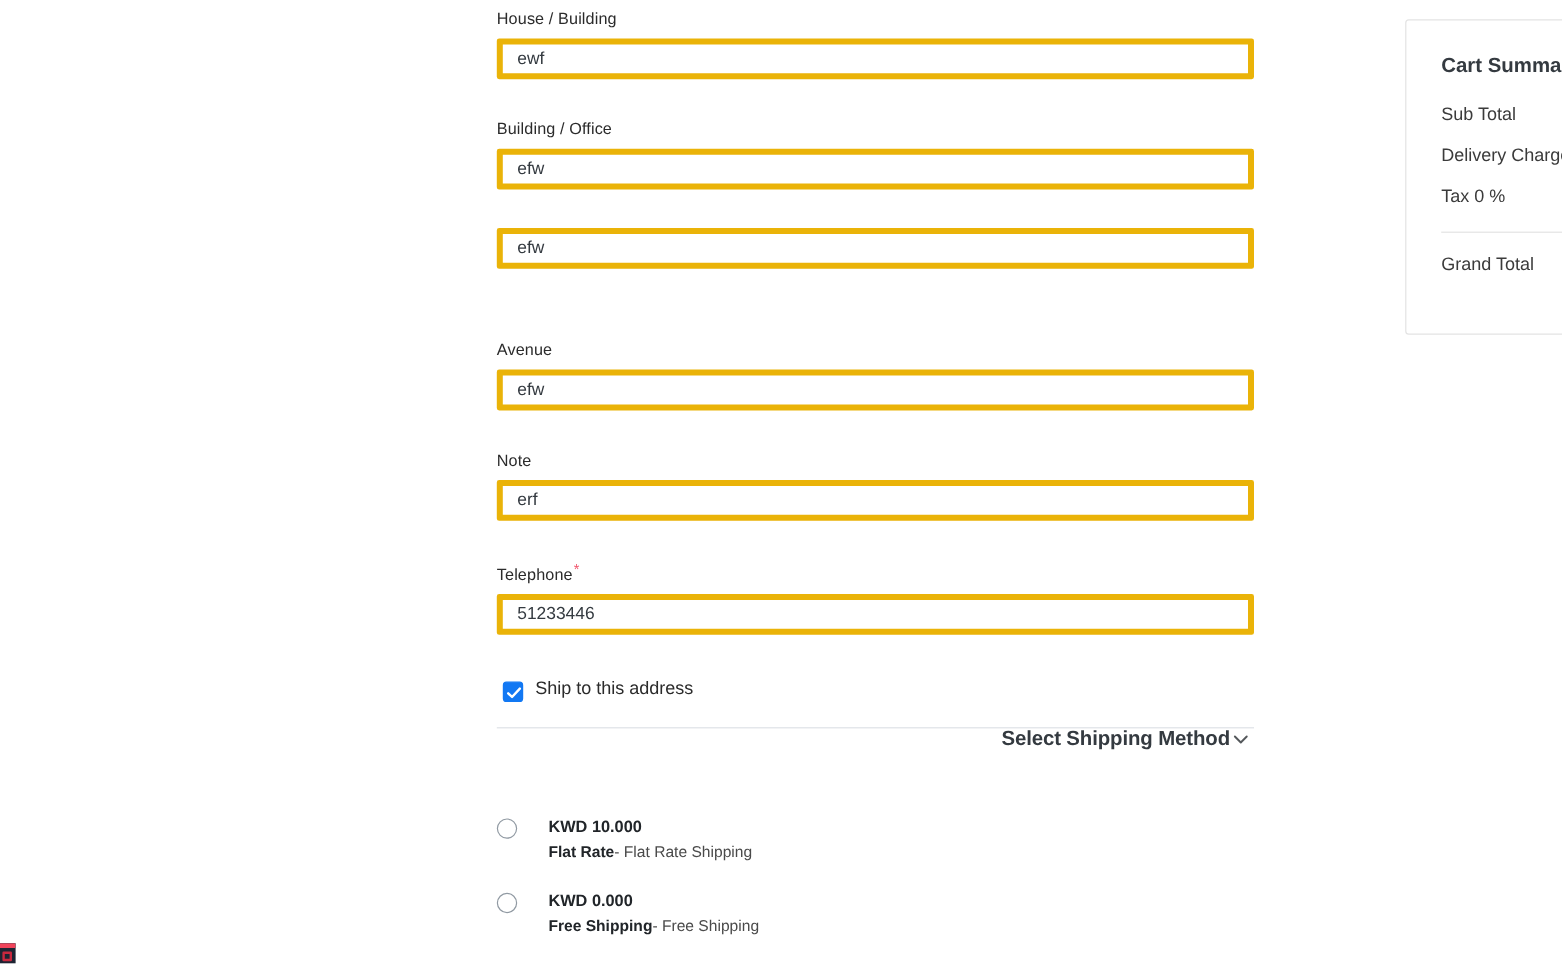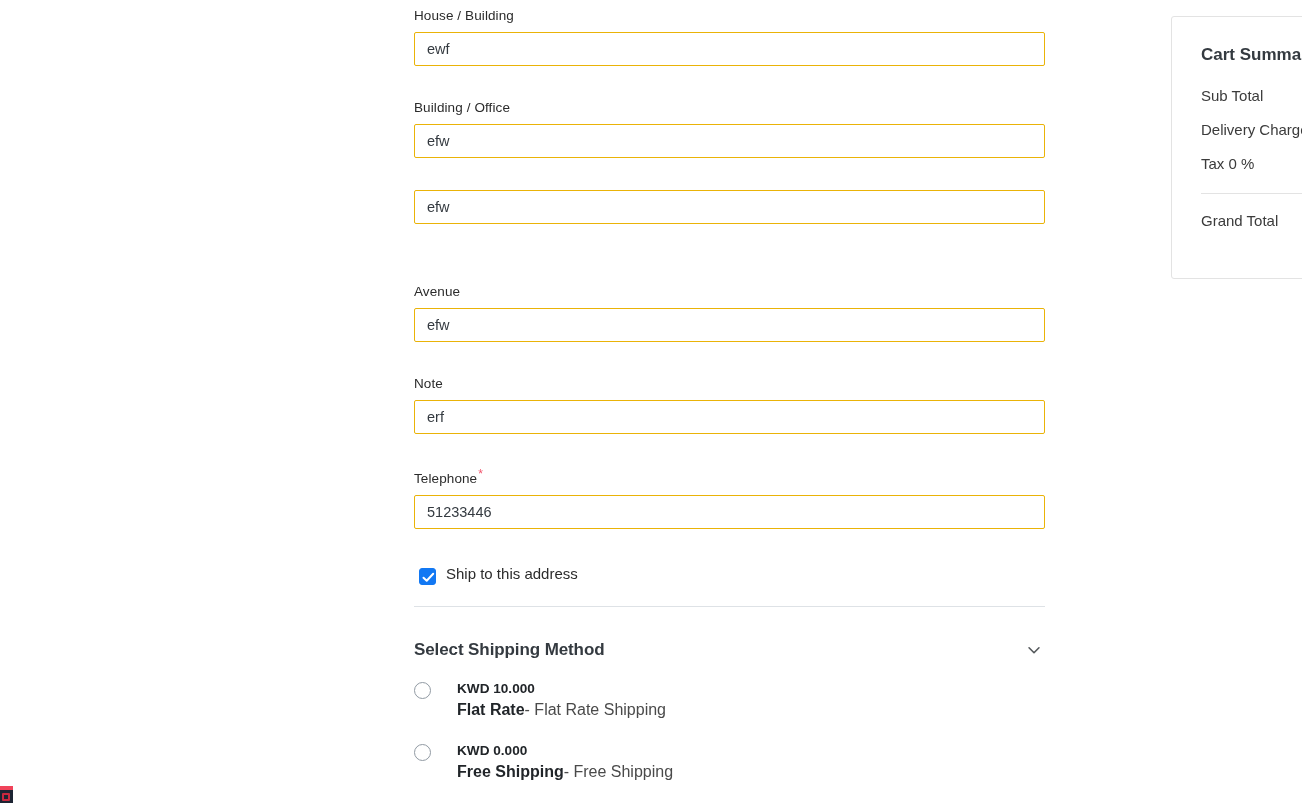--- a/index.html
+++ b/index.html
@@ -55,21 +55,21 @@
   .text-input {
     display: block;
     width: 631px;
     height: 34px;
     padding: 6px 12px;
     font-family: "Liberation Sans", sans-serif;
     font-size: 14.5px;
     line-height: 20px;
     color: #343a40;
     background: #ffffff;
-    border: 1px solid #eab308;
+    border: 5px solid #eab308;
     border-radius: 2px;
     outline: none;
   }
   .text-input::placeholder { color: #adb5bd; }
 
   
   .fld-house      { position: absolute; top: 6px;   left: 0; }
   .fld-apartment  { position: absolute; top: 98px;  left: 0; }
   .fld-floor      { position: absolute; top: 190px; left: 0; }
   .fld-avenue     { position: absolute; top: 282px; left: 0; }
@@ -111,26 +111,26 @@
     top: 606px;
     left: 0;
     width: 631px;
     height: 1px;
     background: #dee2e6;
   }
 
   
   .ship-head {
     position: absolute;
-    top: 640px;
+    top: 606px;
     left: 0;
     width: 631px;
     display: flex;
     align-items: center;
-    justify-content: space-between;
+    justify-content: flex-end;
     cursor: pointer;
   }
   .ship-title {
     font-size: 17px;
     font-weight: 700;
     color: #343a40;
     letter-spacing: -.1px;
   }
   .chev {
     width: 18px;
@@ -164,21 +164,21 @@
 
   .opt-body { display: block; }
   .opt-price {
     font-size: 13.6px;
     font-weight: 700;
     color: #212529;
     line-height: 21px;
     display: block;
   }
   .opt-desc {
-    font-size: 16px;
+    font-size: 13px;
     line-height: 21px;
     color: #4a4a4a;
     display: block;
   }
   .opt-desc b { color: #212529; font-weight: 700; }
 
   
   .cart-panel {
     position: absolute;
     left: 1171px;

